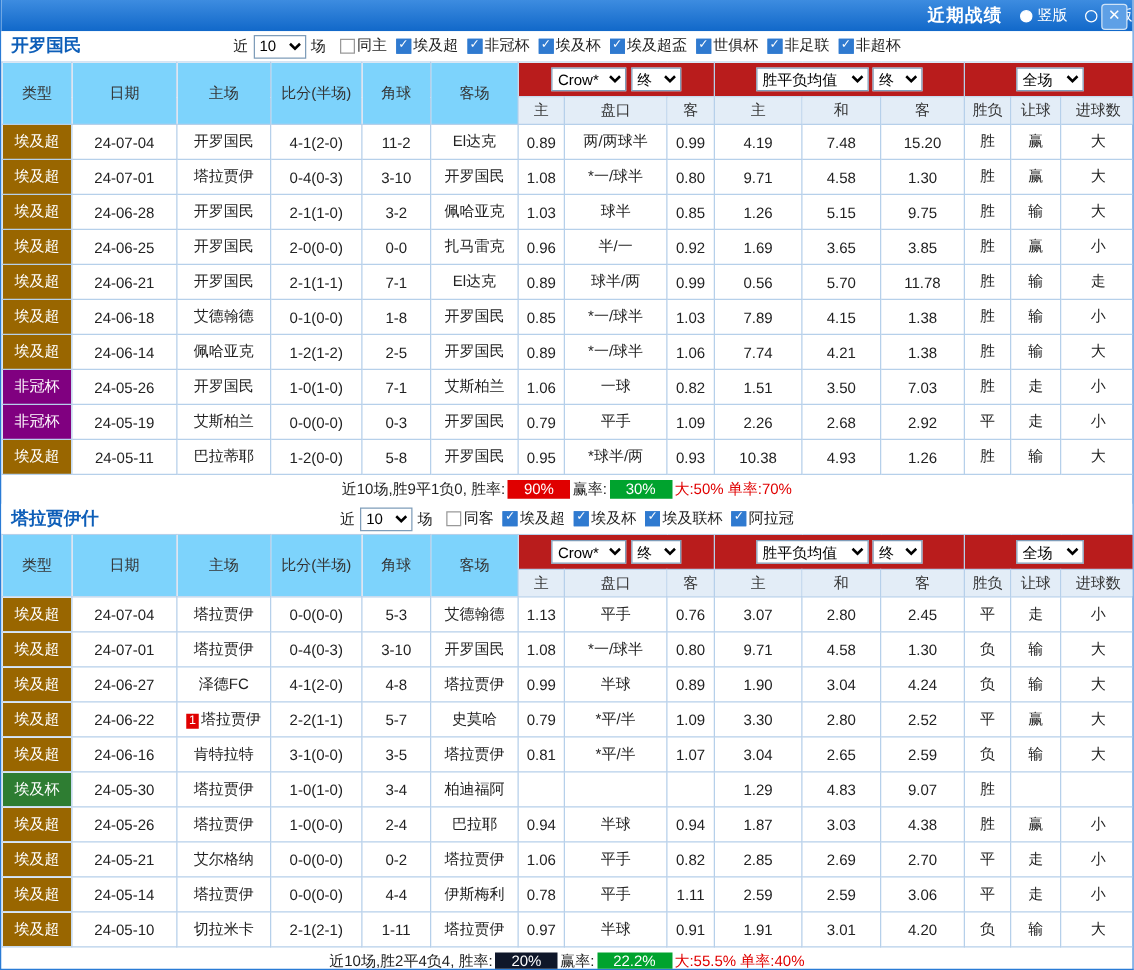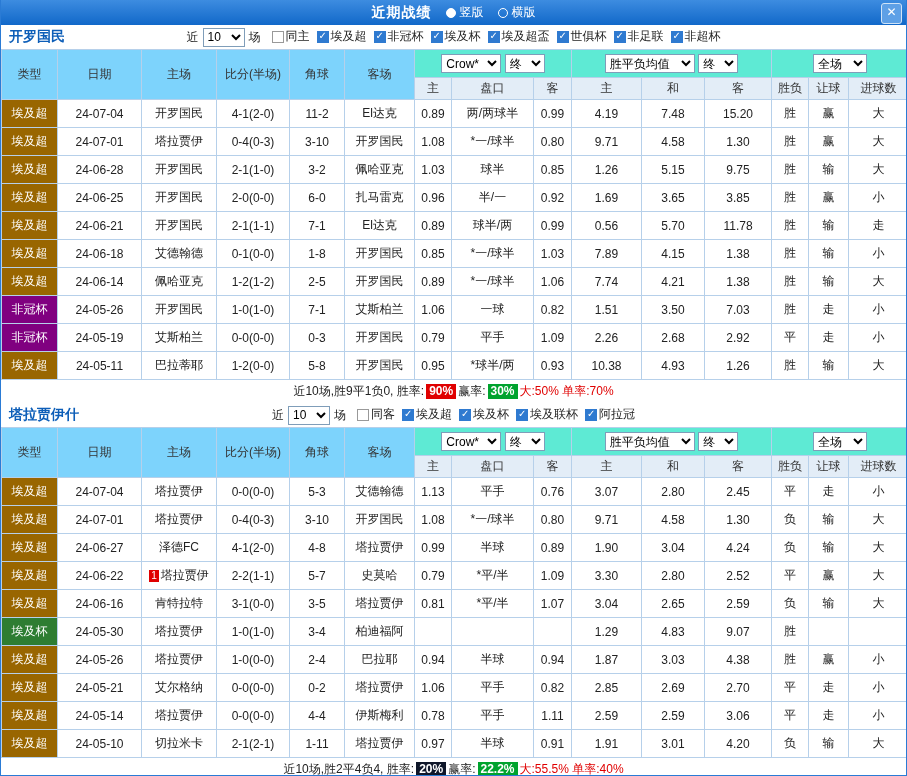--- a/index.html
+++ b/index.html
@@ -1,19 +1,19 @@
 <!DOCTYPE html>
 <html><head>
 <meta charset="utf-8">
 <style>
   html,body{margin:0;padding:0;background:#fff;}
   body{font-family:"Liberation Sans","DejaVu Sans",sans-serif;width:907px;}
   .app{width:907px;height:776px;box-sizing:border-box;border:1px solid #2a7bd5;border-top:none;overflow:hidden;background:#fff;}
   
-  .topbar{height:25px;position:relative;display:flex;align-items:center;justify-content:center;gap:14px;
+  .topbar{height:25px;position:relative;display:flex;align-items:center;justify-content:flex-end;gap:14px;
           background:linear-gradient(#3d8ce0,#1168c9);color:#fff;}
   .title{font-size:14px;font-weight:bold;letter-spacing:1px;}
   .radio{display:inline-flex;align-items:center;gap:4px;font-size:12px;cursor:pointer;}
   .rdot{width:10px;height:10px;border:1px solid #fff;border-radius:50%;display:inline-block;box-sizing:border-box;background:transparent;}
   .rdot.on{background:#fff;}
   .close{position:absolute;right:4px;top:3px;width:19px;height:19px;background:#5ea0e6;border:1px solid #cfe3f7;
          border-radius:3px;color:#fff;text-align:center;line-height:17px;font-size:12px;cursor:pointer;}
   
   .filterbar{height:24px;display:flex;align-items:center;position:relative;background:#fff;}
   .teamname{position:absolute;left:8px;color:#0d5eb8;font-weight:bold;font-size:14px;cursor:pointer;}
@@ -21,30 +21,30 @@
   .flt{display:inline-flex;align-items:center;gap:2px;margin-left:7px;cursor:pointer;}
   .cb{width:12px;height:12px;border:1px solid #999;background:#fff;display:inline-block;position:relative;box-sizing:border-box;}
   .cb.on{background:#2f7ad0;border-color:#2f7ad0;}
   .cb.on::after{content:"\2713";position:absolute;left:1px;top:-2px;color:#fff;font-size:10px;}
   .sel{font-size:12px;height:19px;border:1px solid #7f9db9;background:#fff;padding:0;}
   
   table.grid{width:100%;border-collapse:collapse;table-layout:fixed;font-size:12px;}
   .grid th,.grid td{border:1px solid #b6d0ea;text-align:center;padding:0;overflow:hidden;white-space:nowrap;}
   .grid td{height:27px;color:#222;}
   .h1 th{height:27px;background:#7dd3fc;font-weight:normal;color:#333;}
-  .h1 th.selcell{background:#5eead4;}
+  .h1 th.selcell{background:#b91c1c;}
   .h2 th{height:21px;background:#e3edf7;font-weight:normal;color:#333;}
   td.league{color:#fff;}
   .c-red{color:#e00000;}
   .c-green{color:#00a32e;}
   .c-blue{color:#0866c6;}
   .mark{display:inline-block;background:#e00000;color:#fff;font-size:10px;line-height:12px;padding:0 2px;margin-right:2px;}
   .summary{height:23px;display:flex;align-items:center;justify-content:center;font-size:12px;color:#222;}
   .summary span{margin:0 1px;}
-  .sbadge{color:#fff;padding:0 3px;line-height:15px;display:inline-block;font-weight:bold;}
+  .sbadge{color:#fff;padding:0 13px;line-height:15px;display:inline-block;}
 </style>
 </head>
 <body>
 
 <div class="app">
 
   <div class="topbar">
     <span class="title">近期战绩</span>
     <span class="radio">
       <span class="rdot on"></span>
@@ -193,21 +193,21 @@
             <td class="c-blue">9.75</td>
             <td class="c-red">胜</td>
             <td class="c-green">输</td>
             <td class="c-red">大</td>
           </tr>
           <tr>
             <td class="league" style="background: rgb(153, 102, 0);">埃及超</td>
             <td>24-06-25</td>
             <td class="c-red">开罗国民</td>
             <td class="c-red">2-0(0-0)</td>
-            <td>6-0</td>
+            <td>0-0</td>
             <td>扎马雷克</td>
             <td>0.96</td>
             <td>半/一</td>
             <td>0.92</td>
             <td>1.69</td>
             <td class="c-blue">3.65</td>
             <td class="c-blue">3.85</td>
             <td class="c-red">胜</td>
             <td class="c-red">赢</td>
             <td class="c-blue">小</td>

